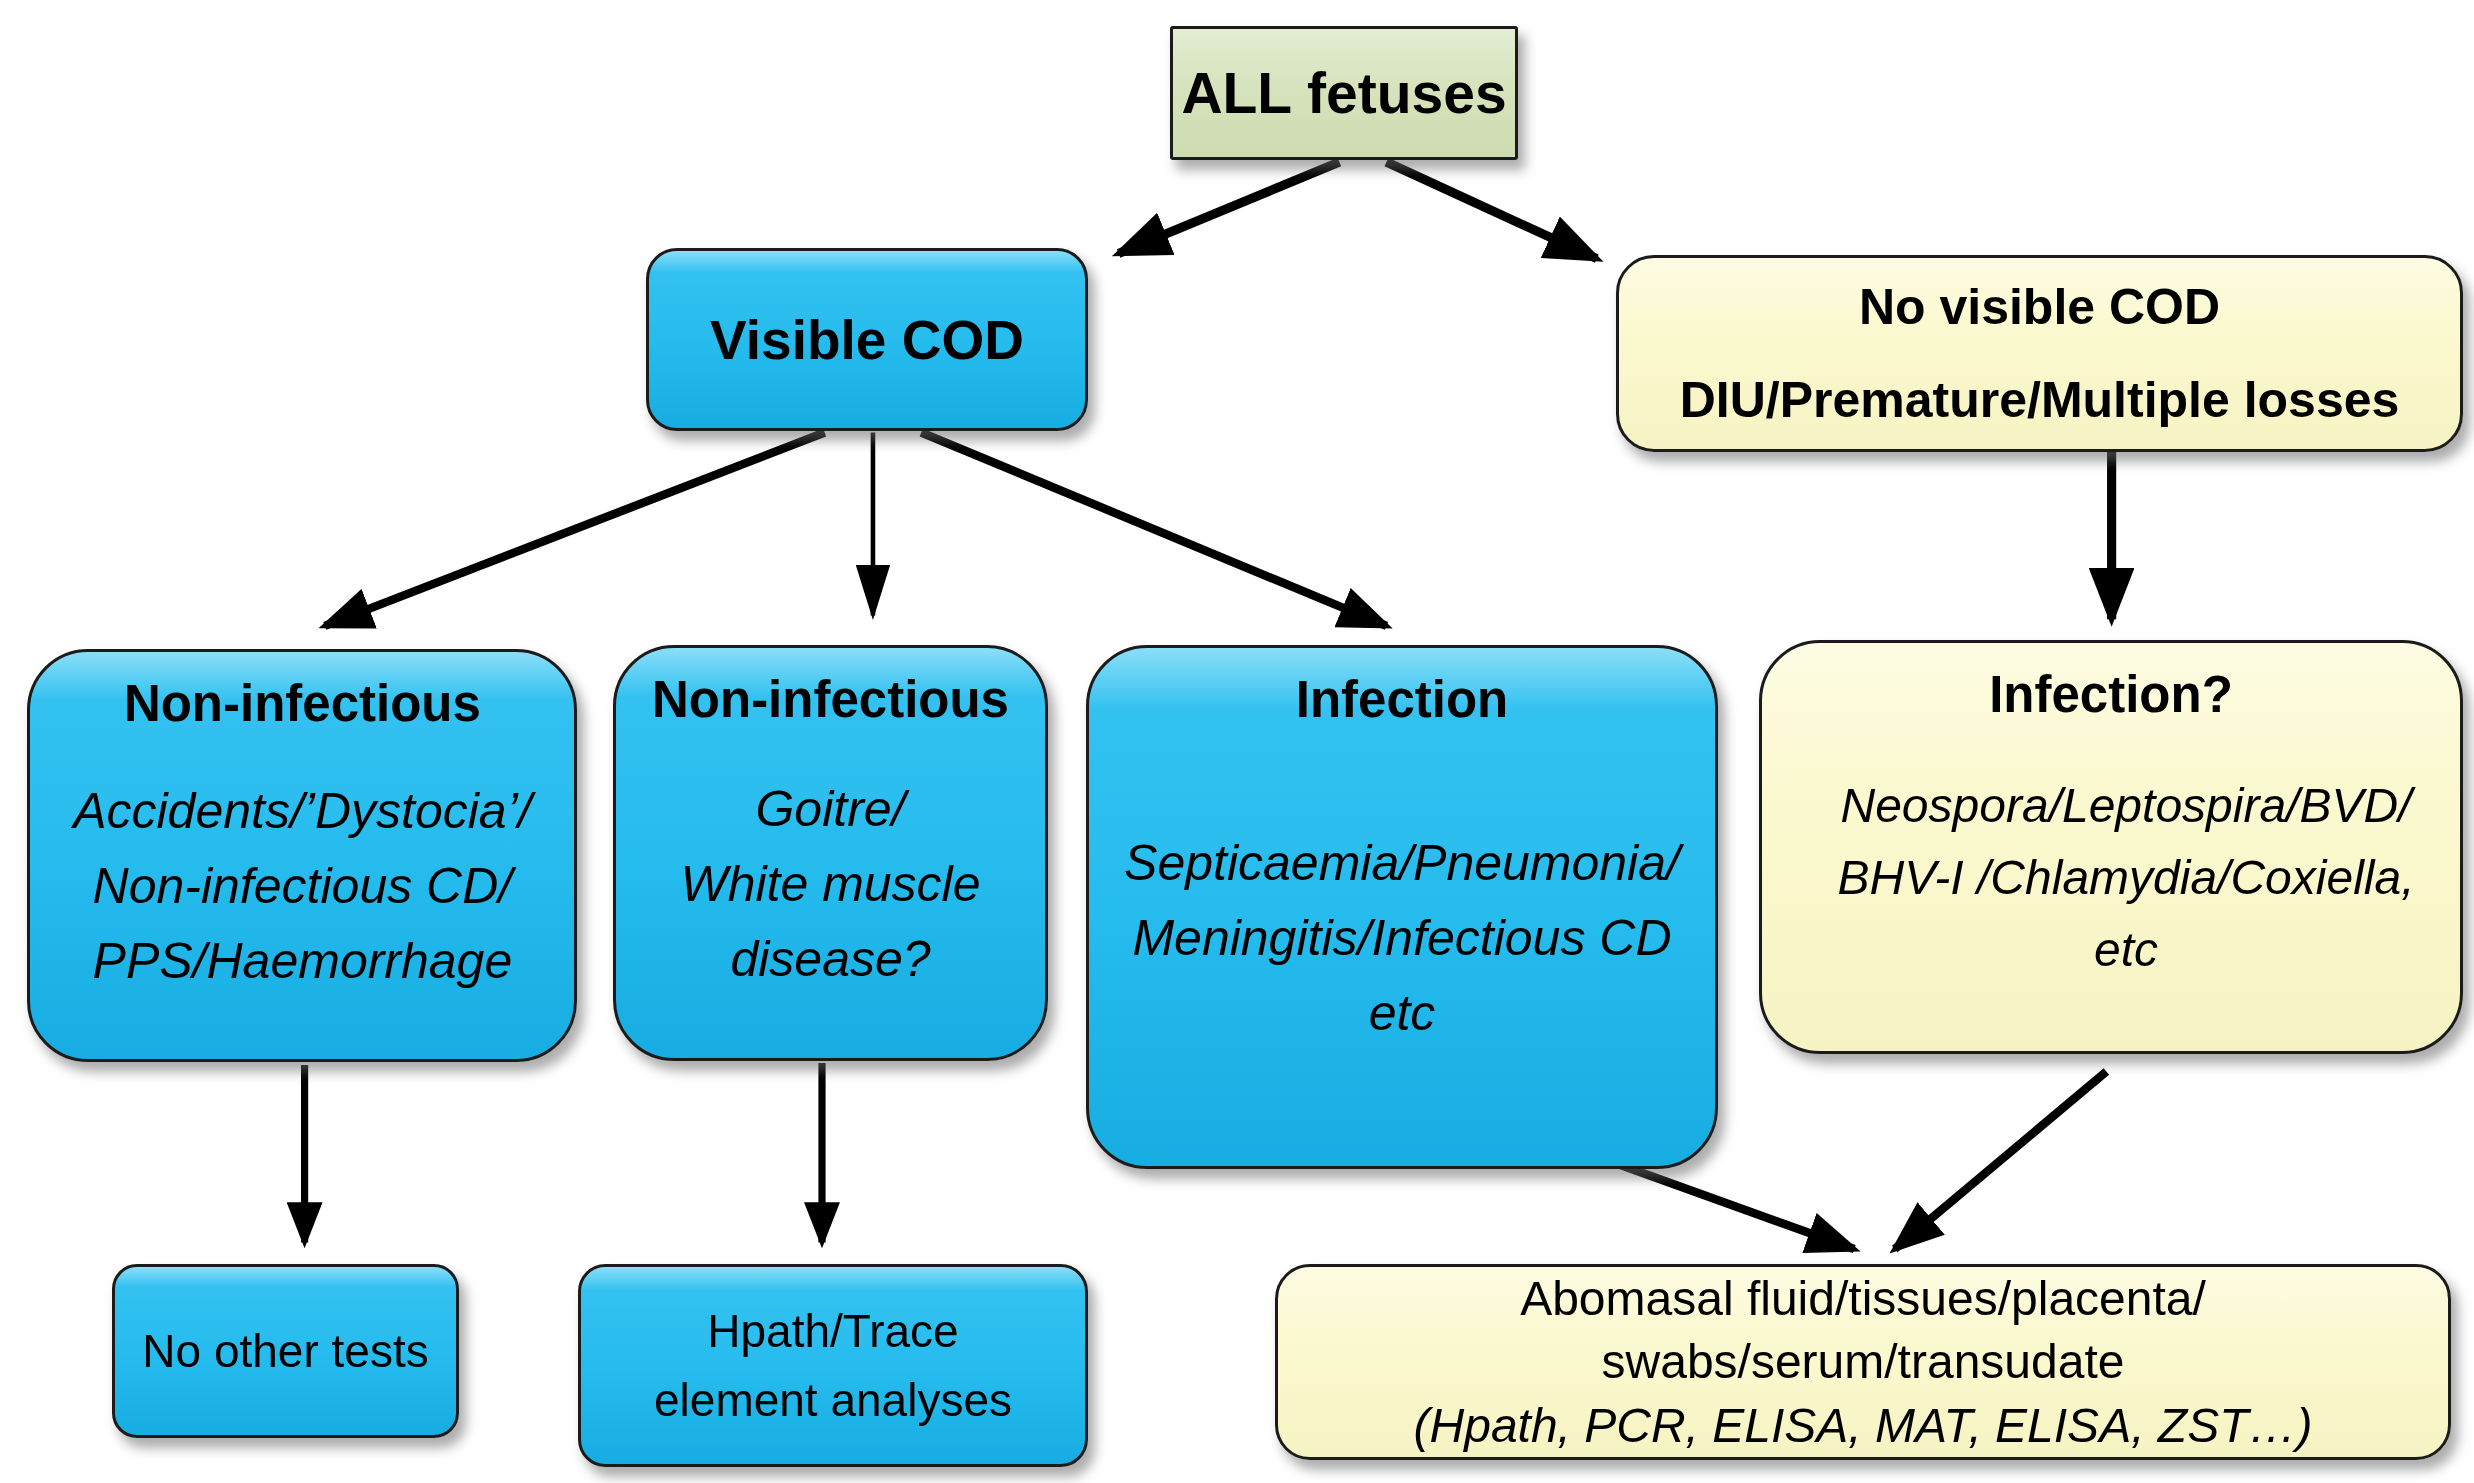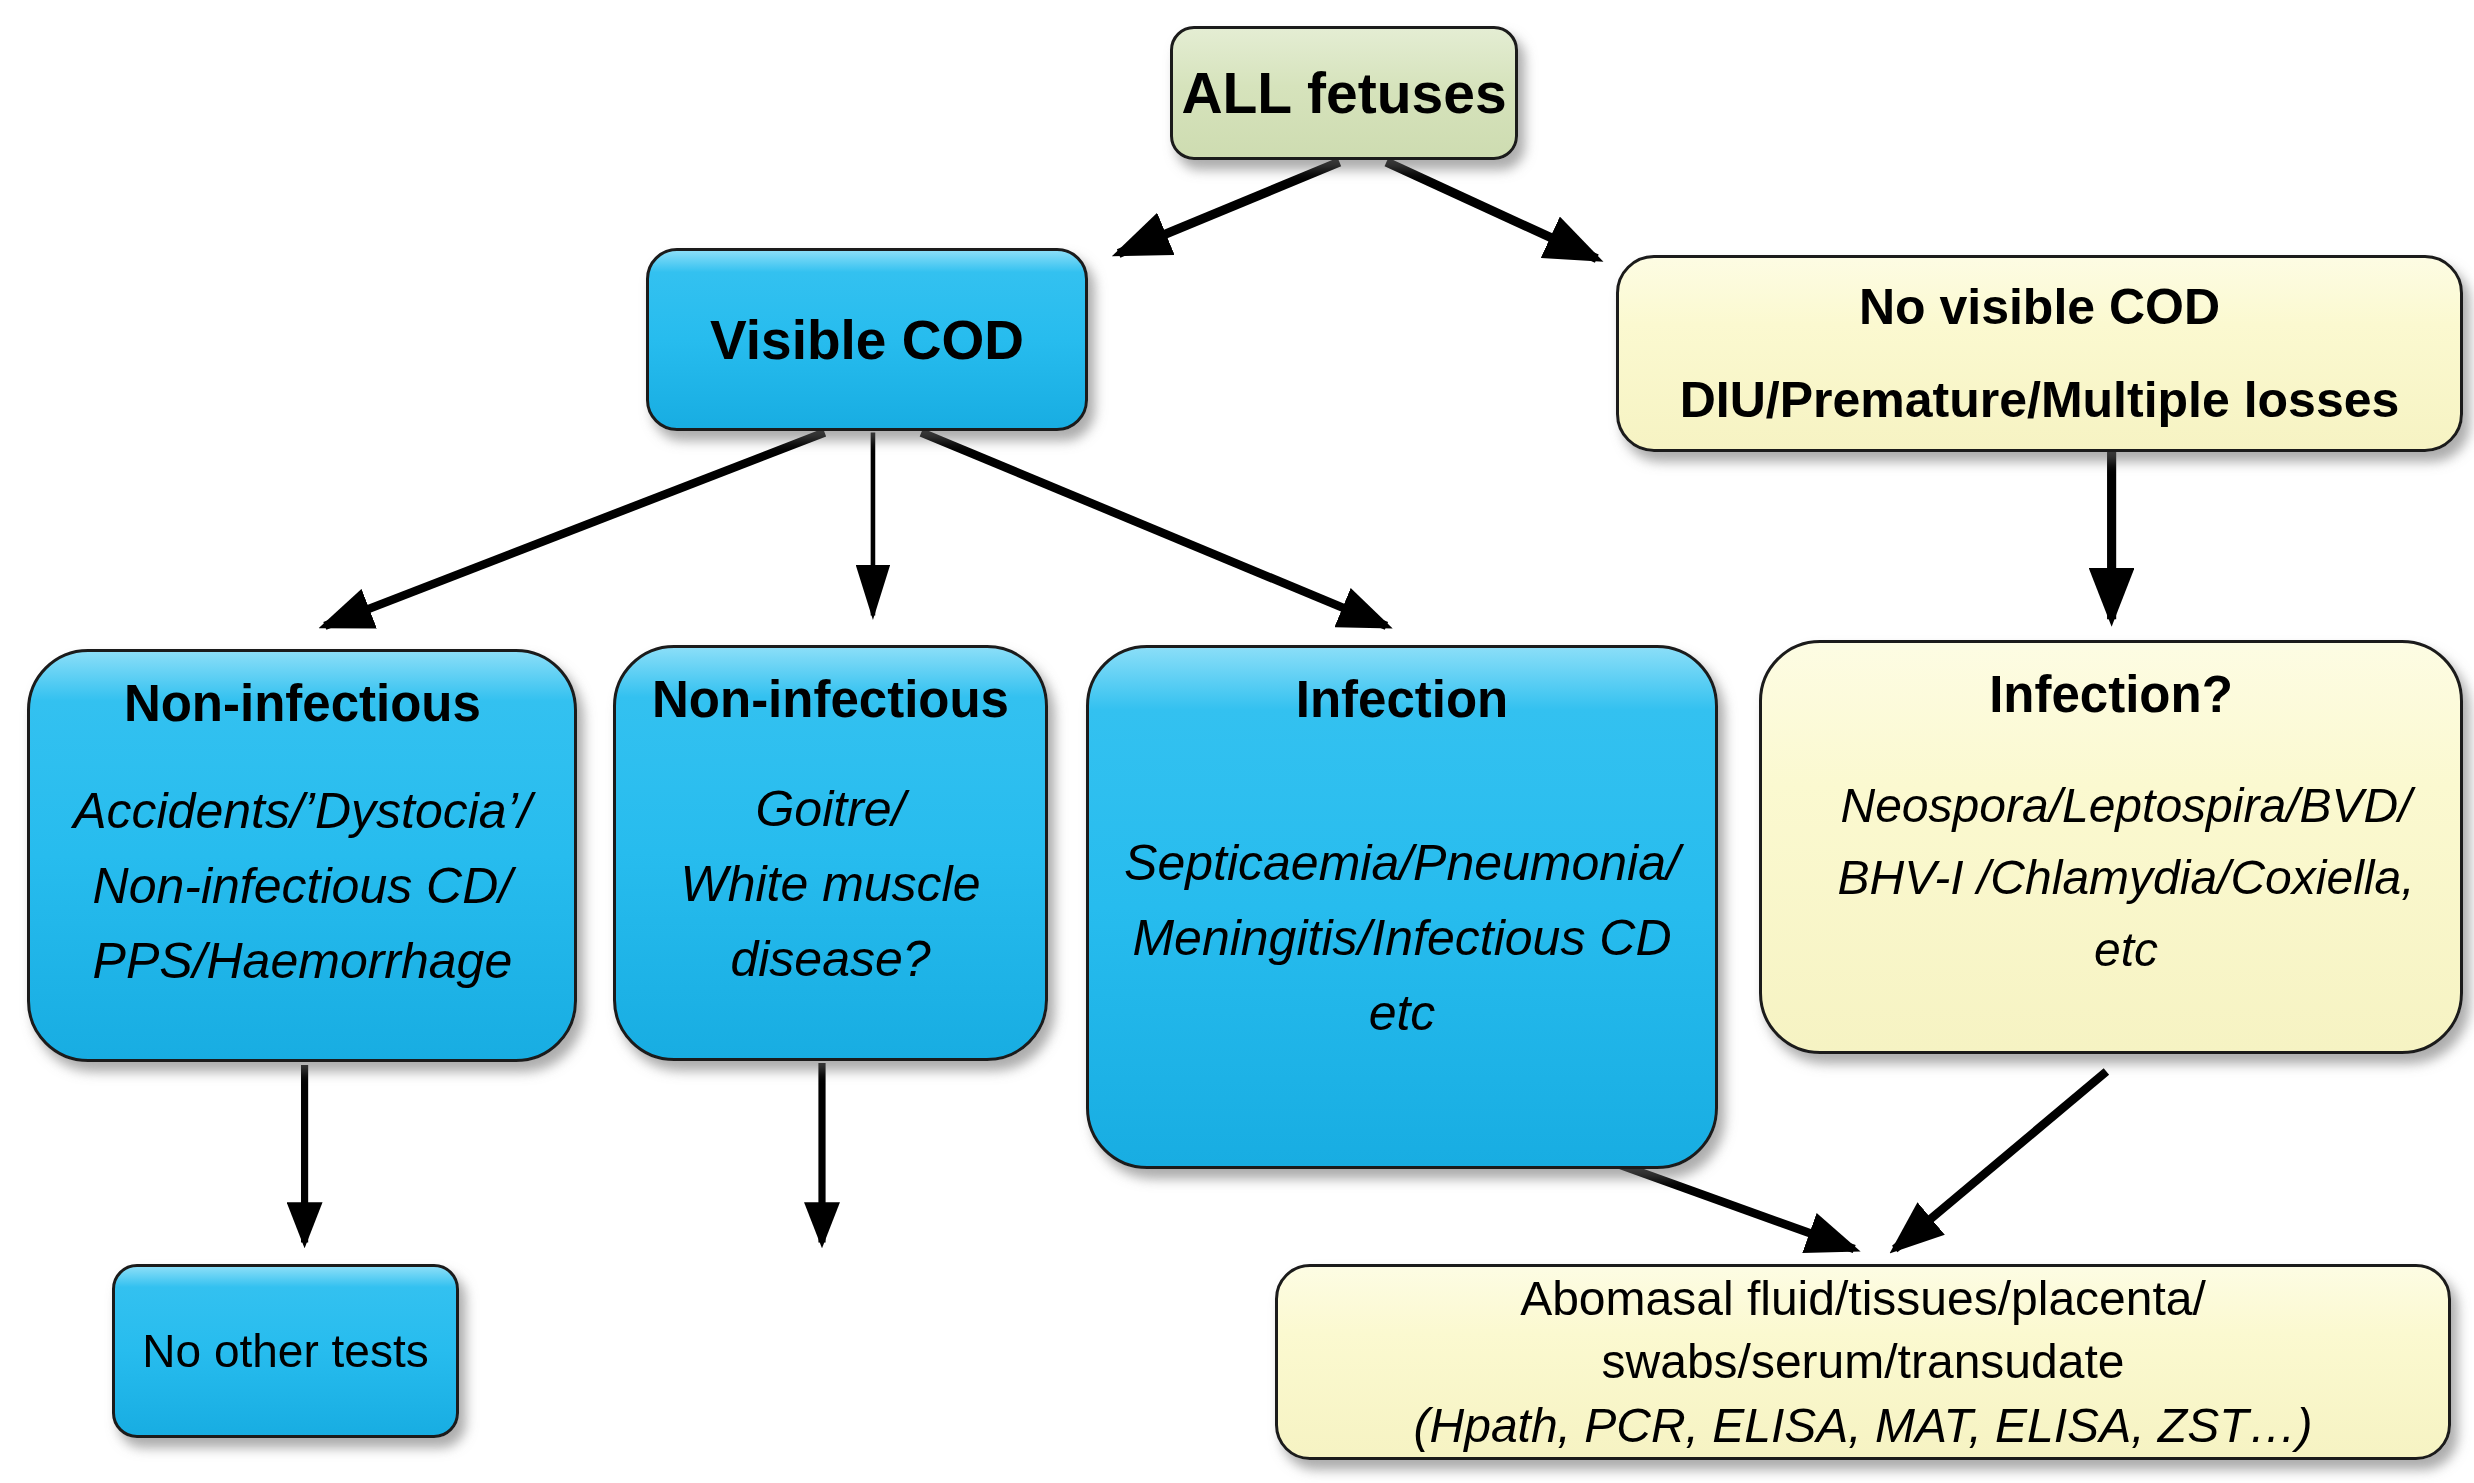--- a/index.html
+++ b/index.html
@@ -99,21 +99,21 @@
     <line x1="1262" y1="662" x2="497" y2="958" stroke="#000" stroke-width="13" marker-end="url(#mhead)"></line>
     <line x1="1336" y1="662" x2="1336" y2="942" stroke="#000" stroke-width="7" marker-end="url(#mthin)"></line>
     <line x1="1410" y1="662" x2="2122" y2="958" stroke="#000" stroke-width="13" marker-end="url(#mhead)"></line>
     <line x1="3232" y1="692" x2="3232" y2="948" stroke="#000" stroke-width="14" marker-end="url(#mhead)"></line>
     <line x1="466" y1="1630" x2="466" y2="1902" stroke="#000" stroke-width="11" marker-end="url(#mhead)"></line>
     <line x1="1258" y1="1627" x2="1258" y2="1902" stroke="#000" stroke-width="11" marker-end="url(#mhead)"></line>
     <line x1="2118" y1="1653" x2="2838" y2="1912" stroke="#000" stroke-width="13" marker-end="url(#mhead)"></line>
     <line x1="3224" y1="1640" x2="2900" y2="1912" stroke="#000" stroke-width="13" marker-end="url(#mhead)"></line>
   </svg>
 
-  <div class="box green" style="left:1170px; top:26px; width:348px; height:134px; border-radius:24px;">
+  <div class="box green" style="left:1170px; top:26px; width:348px; height:134px; border-radius:3px;">
     <div class="single-label" style="font-size:57px;">ALL fetuses</div>
   </div>
 
   <div class="box cyan" style="left:646px; top:248px; width:442px; height:183px; border-radius:31px;">
     <div class="single-label" style="font-size:55px;">Visible COD</div>
   </div>
 
   <div class="box yellow" style="left:1616px; top:255px; width:847px; height:197px; border-radius:38px;">
     <div class="single-label" style="font-size:50px; line-height:1.85; padding:0 13px;">No visible COD
 DIU/Premature/Multiple  losses</div>
@@ -144,20 +144,24 @@
     <div class="node-title">Infection?</div>
     <div class="node-details" style="font-size:48px;margin-left:30px;">Neospora/Leptospira/BVD/
 BHV-I /Chlamydia/Coxiella,
 etc</div>
   </div>
 
   <div class="box cyan" style="left:112px; top:1264px; width:347px; height:174px; border-radius:25px;">
     <div class="plain-label">No other tests</div>
   </div>
 
+  <div class="box cyan" style="left:578px; top:1264px; width:510px; height:203px; border-radius:27.4px;">
+    <div class="plain-label">Hpath/Trace
+element analyses</div>
+  </div>
 
   <div class="box yellow" style="left:1275px; top:1264px; width:1176px; height:196px; border-radius:35px;">
     <div class="abomasal-lines">Abomasal fluid/tissues/placenta/
 swabs/serum/transudate</div>
     <div class="abomasal-italic">(Hpath, PCR, ELISA, MAT, ELISA, ZST…)</div>
   </div>
 
 </div>
 
 

